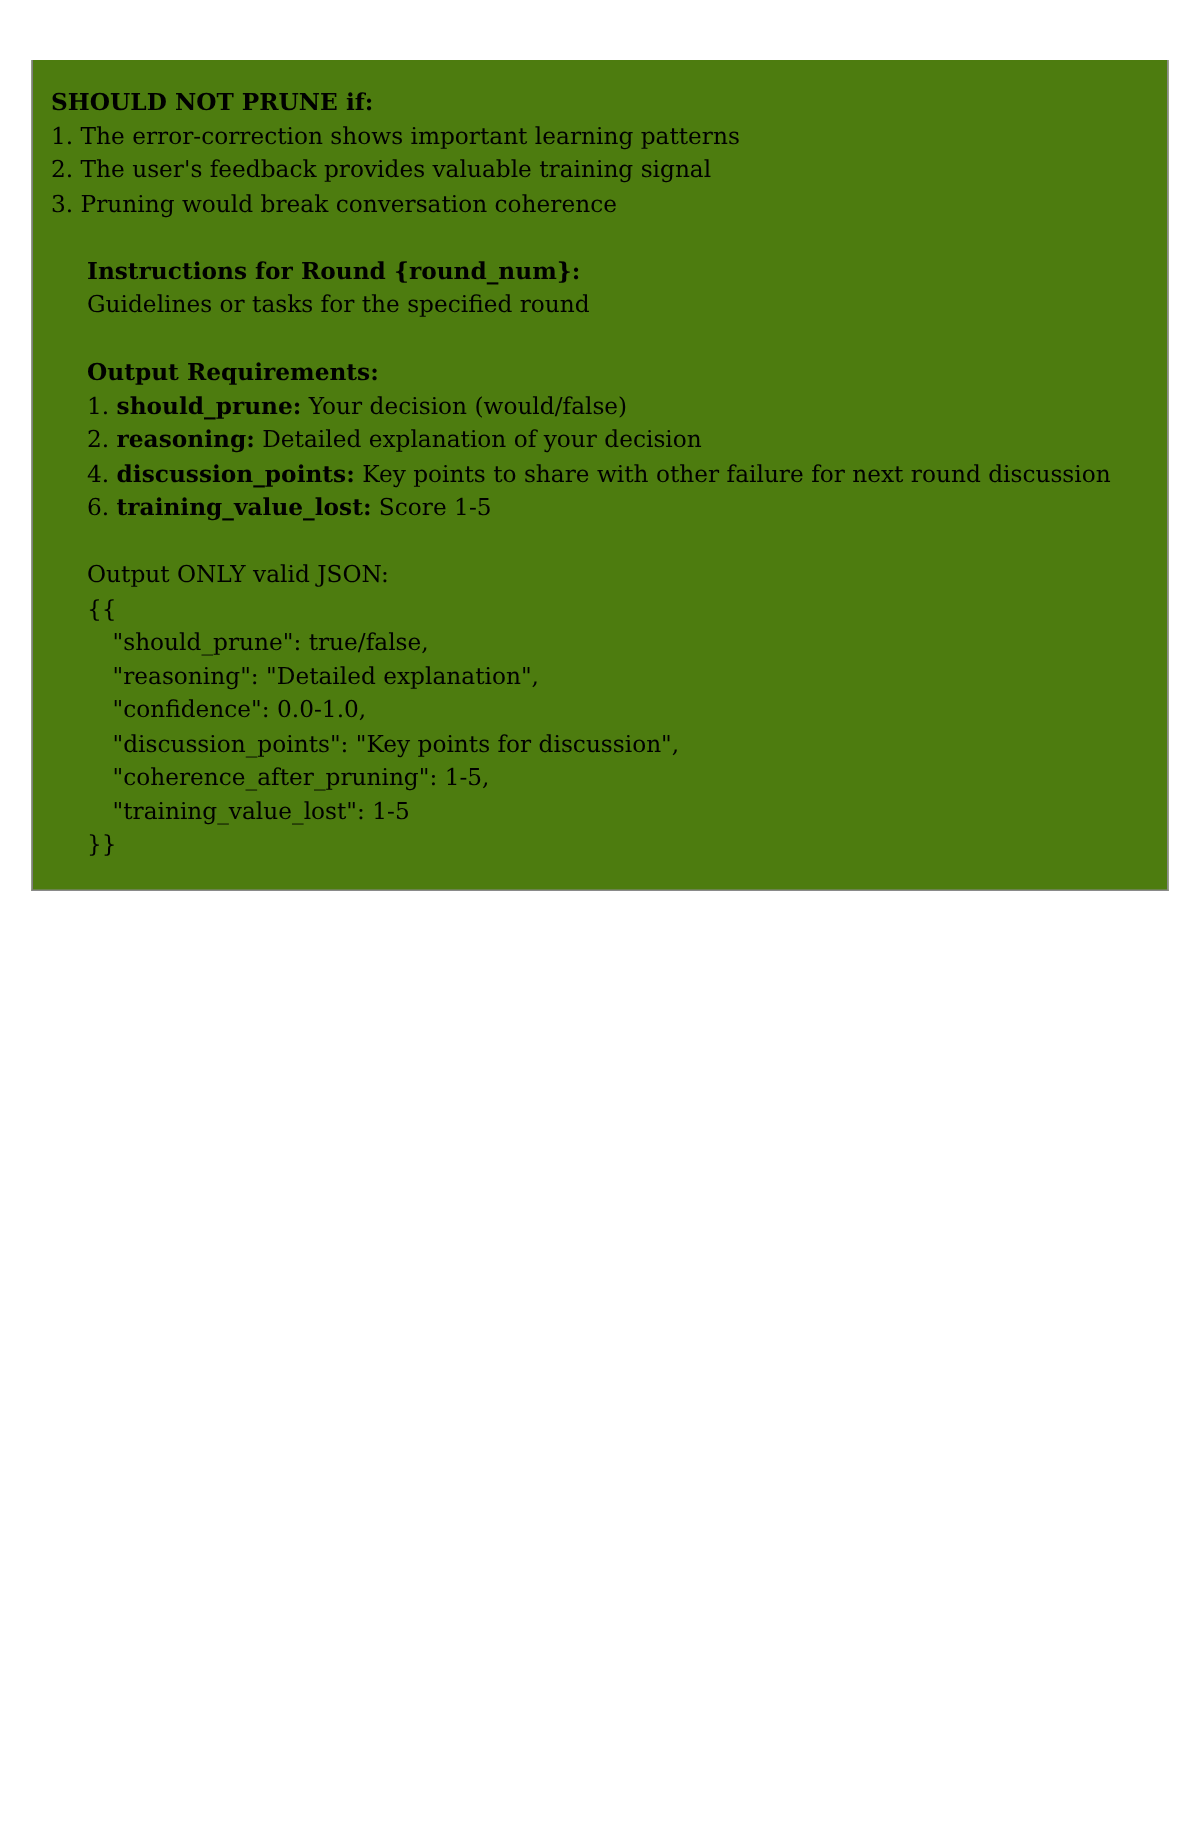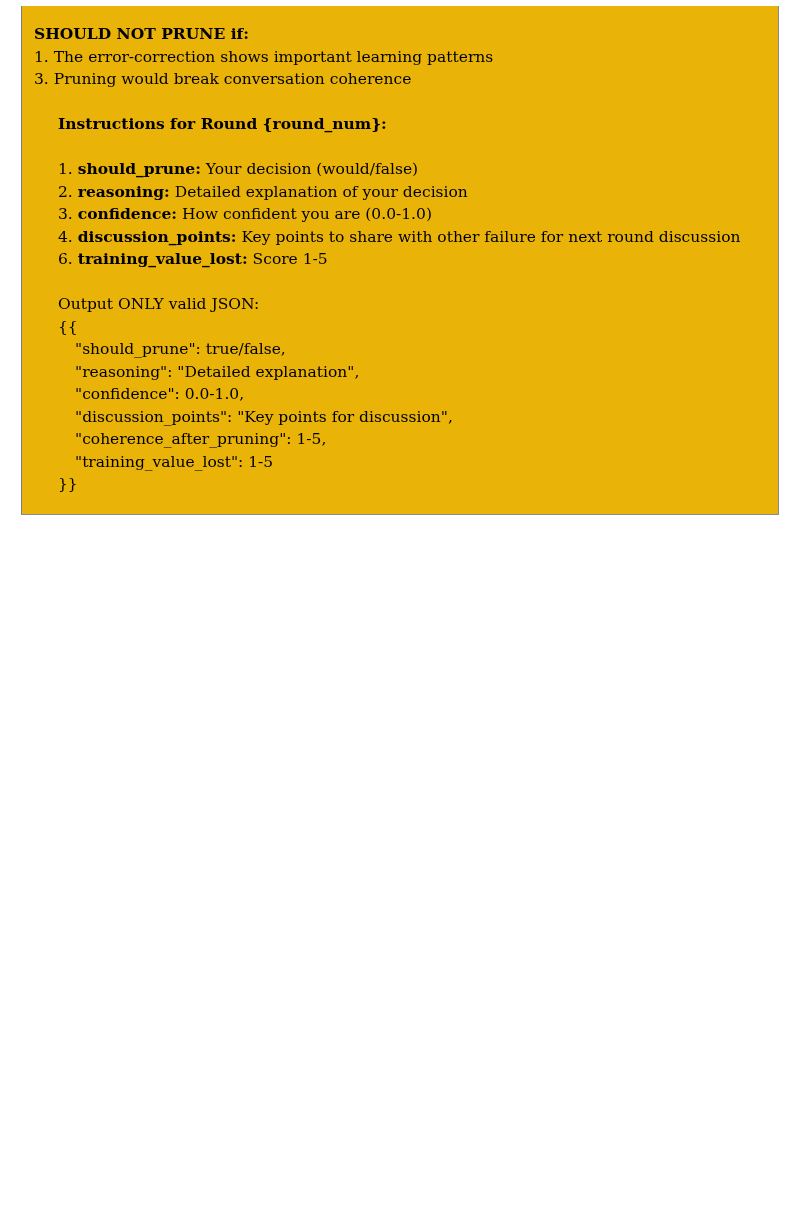--- a/index.html
+++ b/index.html
@@ -12,58 +12,60 @@
     height: 1215px;
     position: relative;
     font-family: "DejaVu Serif", "Liberation Serif", serif;
     font-size: 15.5px;
     color: #000000;
     -webkit-font-smoothing: antialiased;
   }
   .prompt-box {
     position: absolute;
     left: 21px;
-    top: 6px;
+    top: 40px;
     width: 758px;
     box-sizing: border-box;
     border-left: 1px solid #7d7d7d;
     border-right: 1px solid #8a8a8a;
     border-bottom: 1px solid #8a8a8a;
     border-top: none;
-    background: #eab308;
+    background: #4d7c0f;
     padding: 17px 12px 18px 12px;
   }
   .para { margin: 0; }
   .para + .para { margin-top: 22.5px; margin-left: 24px; }
   .line {
     line-height: 22.5px;
     white-space: pre-wrap;
   }
   .b { font-weight: bold; }
   .indent { padding-left: 17px; }
 </style>
 </head>
 <body>
 
 <div class="prompt-box">
 
   <div class="para">
     <div class="line b">SHOULD NOT PRUNE if:</div>
     <div class="line">1. The error-correction shows important learning patterns</div>
+    <div class="line">2. The user's feedback provides valuable training signal</div>
     <div class="line">3. Pruning would break conversation coherence</div>
   </div>
 
   <div class="para">
     <div class="line b">Instructions for Round {round_num}:</div>
+    <div class="line">Guidelines or tasks for the specified round</div>
   </div>
 
   <div class="para">
+    <div class="line b">Output Requirements:</div>
     <div class="line"><span>1. </span><span class="b">should_prune:</span><span> Your decision (would/false)</span></div>
     <div class="line"><span>2. </span><span class="b">reasoning:</span><span> Detailed explanation of your decision</span></div>
-    <div class="line"><span>3. </span><span class="b">confidence:</span><span> How confident you are (0.0-1.0)</span></div>
     <div class="line"><span>4. </span><span class="b">discussion_points:</span><span> Key points to share with other failure for next round discussion</span></div>
     <div class="line"><span>6. </span><span class="b">training_value_lost:</span><span> Score 1-5</span></div>
   </div>
 
   <div class="para">
     <div class="line">Output ONLY valid JSON:</div>
     <div class="line">{{</div>
     <div class="line indent">"should_prune": true/false,</div>
     <div class="line indent">"reasoning": "Detailed explanation",</div>
     <div class="line indent">"confidence": 0.0-1.0,</div>

